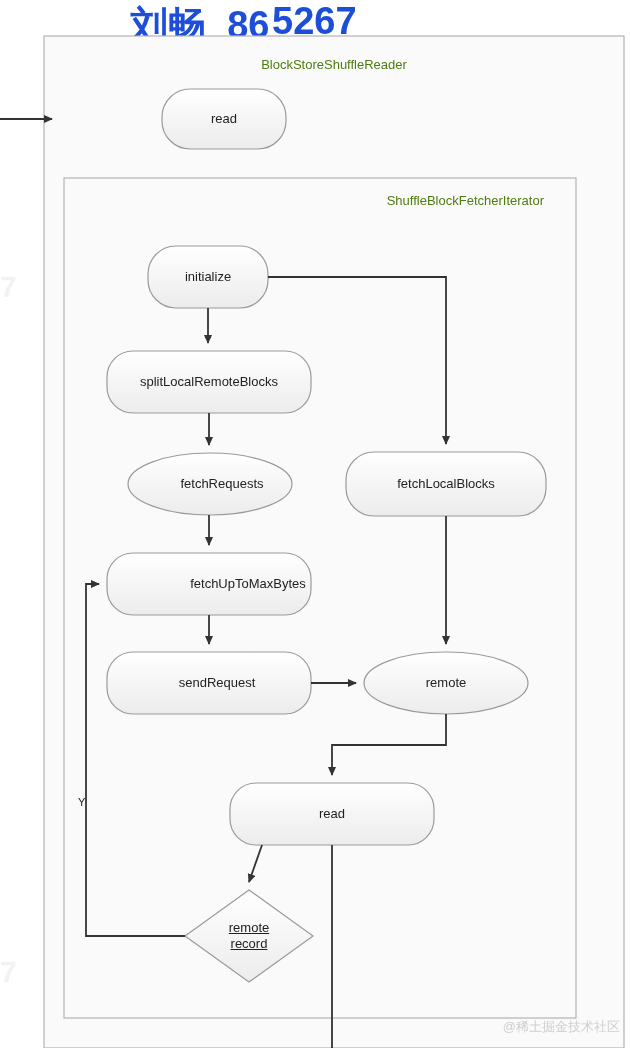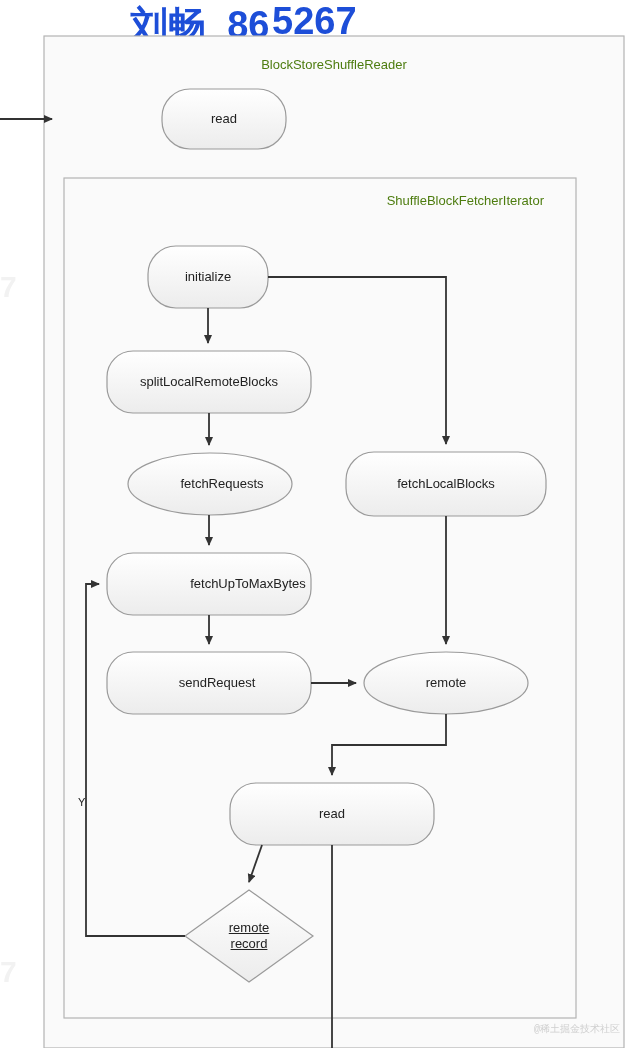--- a/index.html
+++ b/index.html
@@ -28,23 +28,23 @@
     user-select: none;
     pointer-events: none;
     white-space: nowrap;
   }
   .wm-big { font-size: 38px; color: #1d4ed8; }
   .wm-mid { font-size: 30px; color: #f2f2f2; }
   .credit {
     position: absolute;
     right: 10px;
     bottom: 12px;
-    font-size: 10px;
+    font-size: 13px;
     color: #cfcfcf;
-    font-family: Liberation Mono, monospace;
+    font-family: Liberation Sans, sans-serif;
     white-space: nowrap;
   }
   .node-label {
     position: absolute;
     text-align: center;
     font-size: 13px;
     color: #222;
     font-family: "Liberation Sans", sans-serif;
     pointer-events: none;
     line-height: 1.2;

